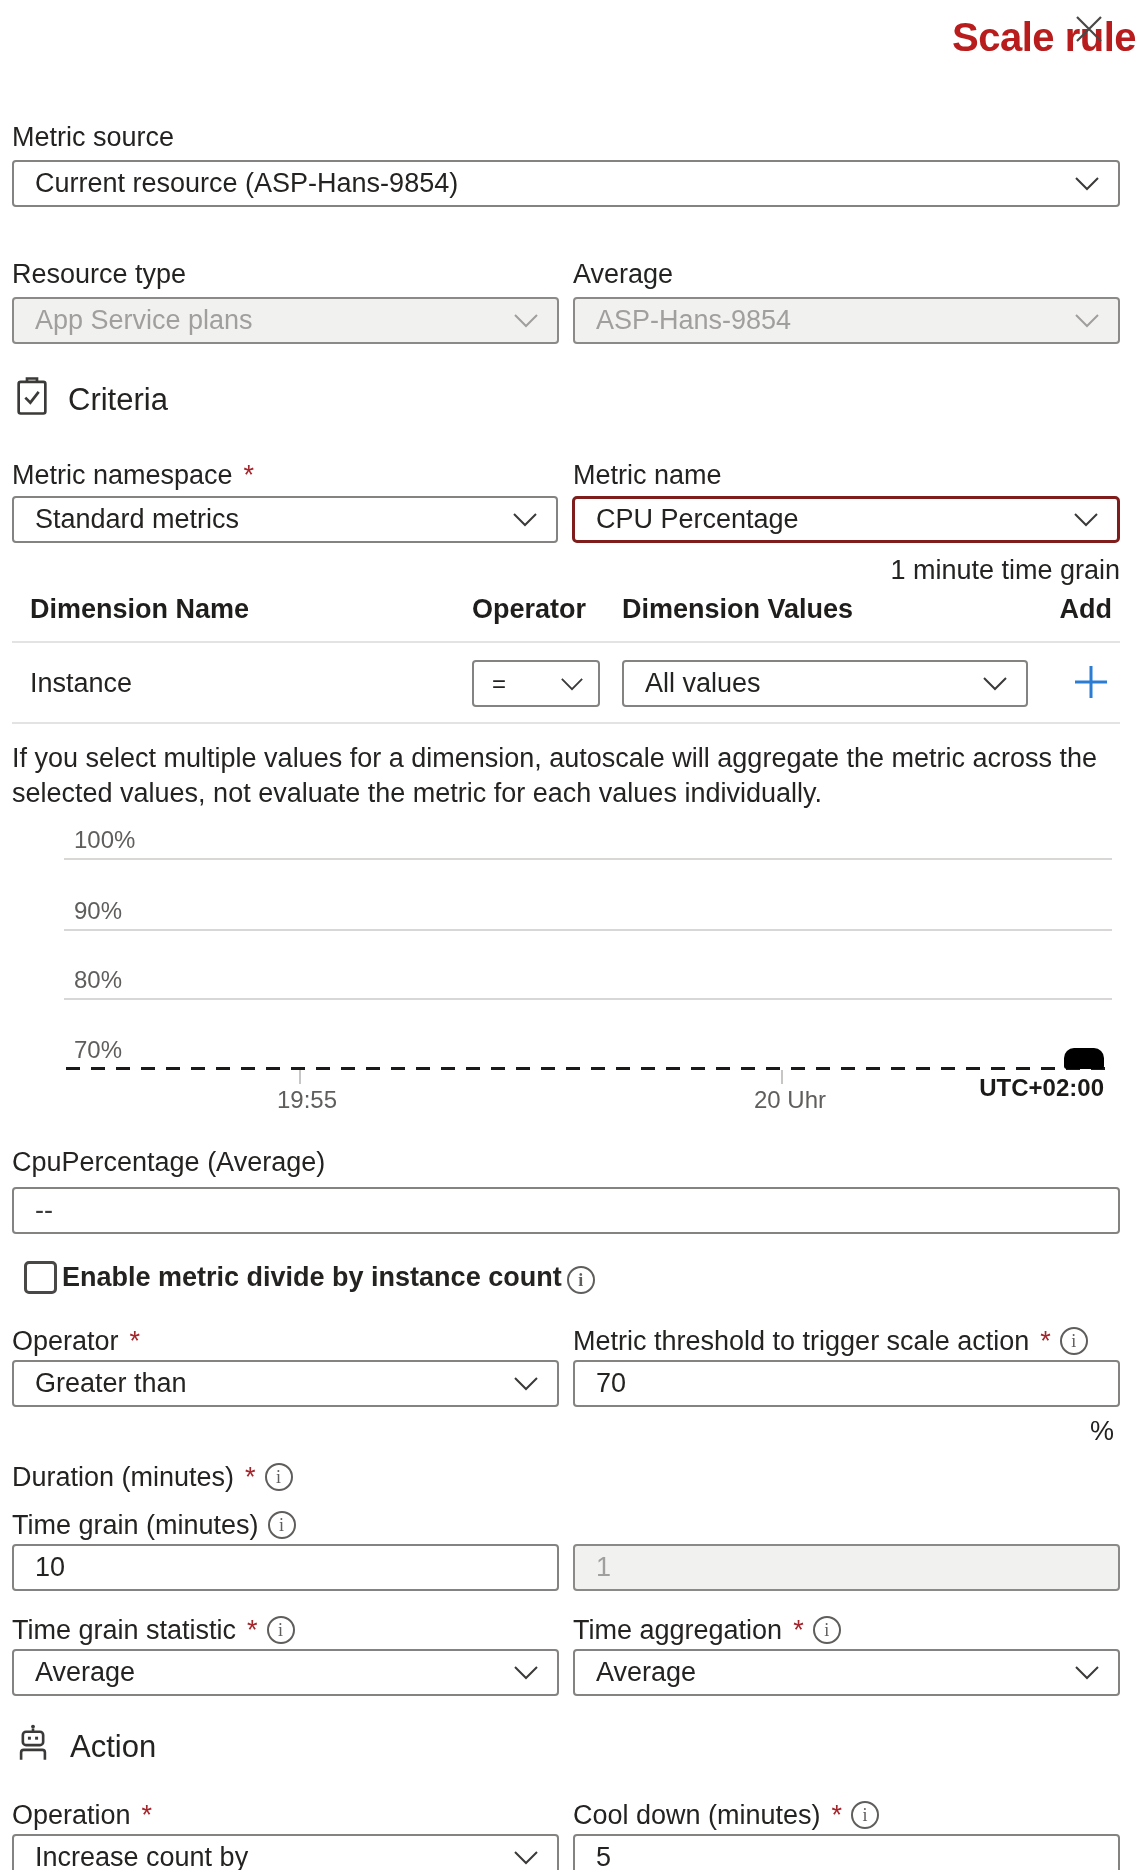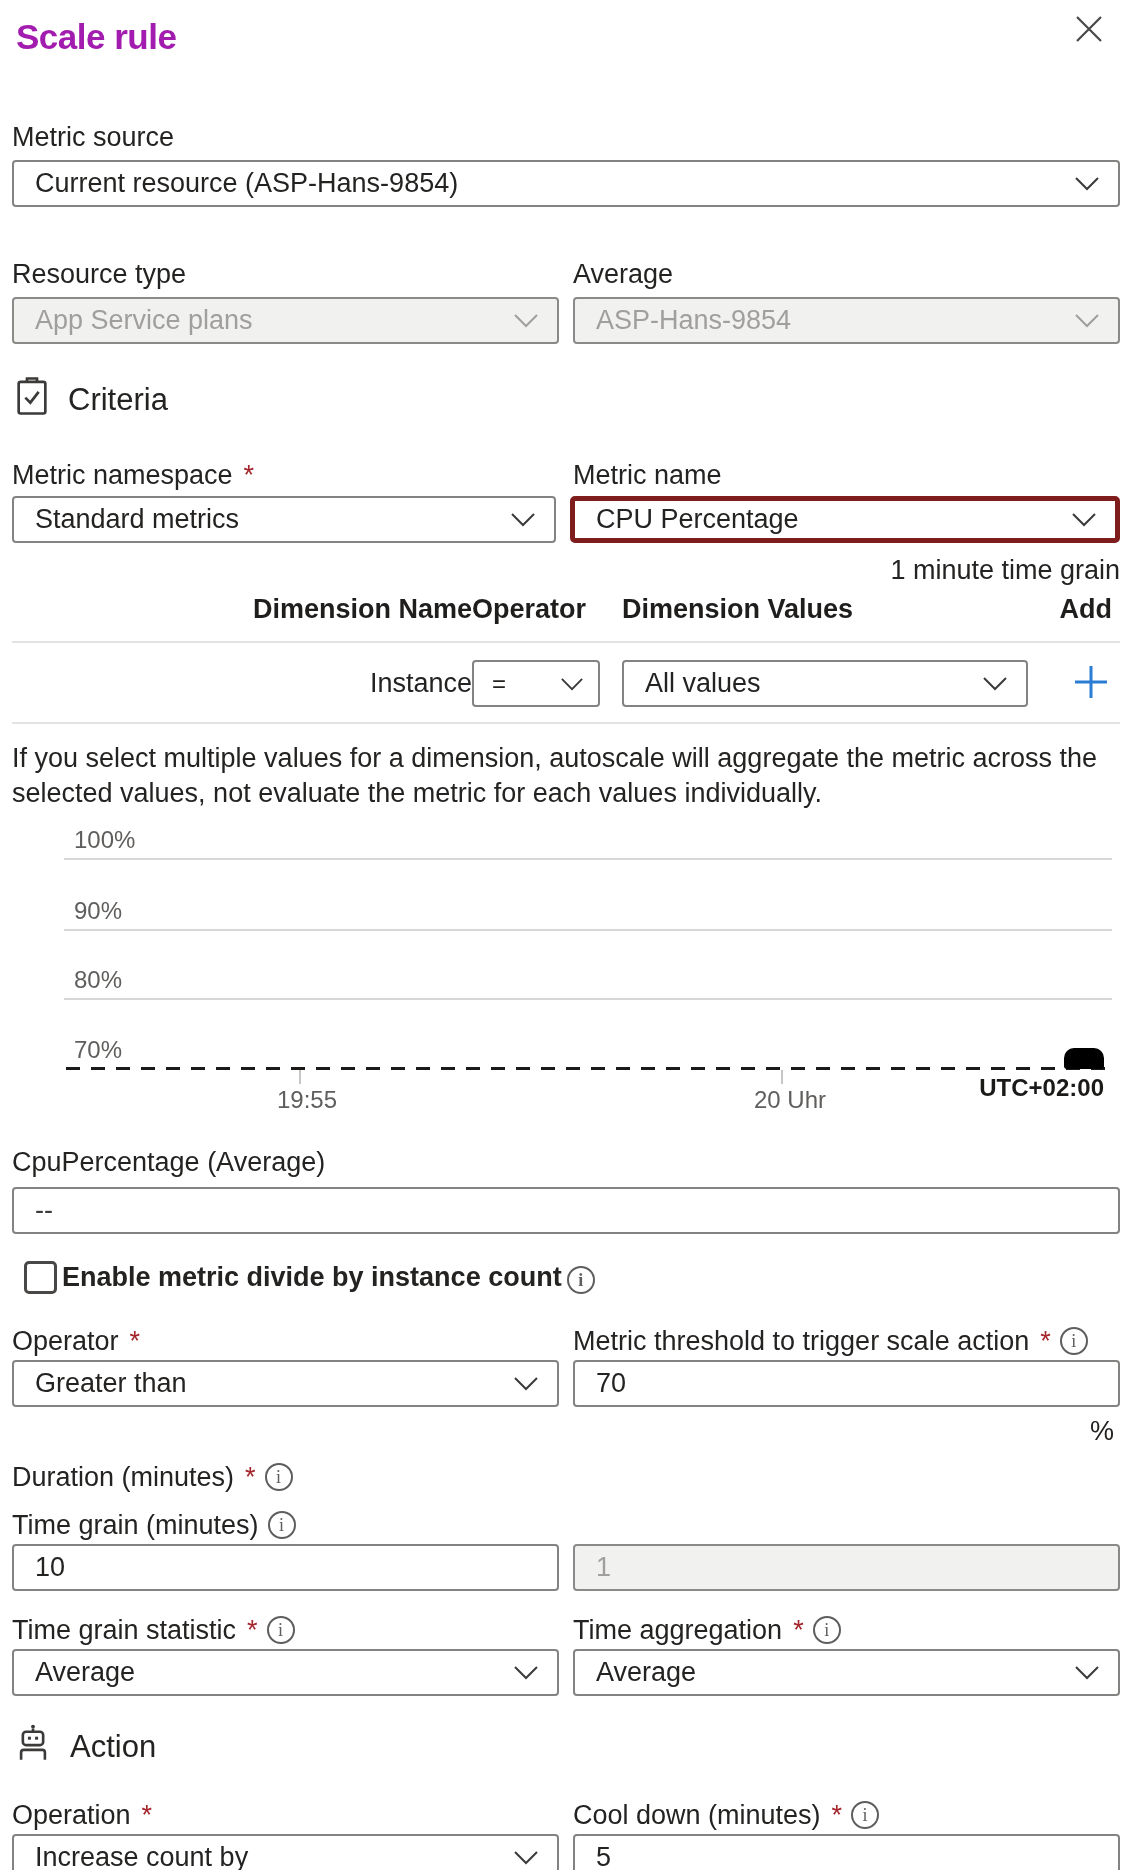--- a/index.html
+++ b/index.html
@@ -6,46 +6,46 @@
   html,body { margin:0; padding:0; }
   body {
     width:1136px; height:1870px; background:#ffffff; overflow:hidden;
     font-family:"Liberation Sans", sans-serif; color:#242321;
   }
   .page { position:relative; width:1136px; height:1870px; }
   .content { padding:0 16px 0 12px; }
 
   
   .hdr { position:relative; padding:10px 0 0 16px; }
-  .title { font-size:35px; font-weight:700; color:#a21caf; letter-spacing:-0.5px; line-height:54px; }
+  .title { font-size:40px; font-weight:700; color:#b91c1c; letter-spacing:-0.5px; line-height:54px;text-align:right; }
   .close-btn { position:absolute; top:12px; right:30px; width:34px; height:34px; cursor:pointer; }
 
   
   .lbl { font-size:27px; line-height:34px; color:#242321; display:flex; align-items:center; gap:9px; }
   .req { color:#a4262c; font-size:27px; margin-left:2px; }
   .box {
     height:47px; border:2px solid #848381; border-radius:4px; background:#fff;
     display:flex; align-items:center; justify-content:space-between;
     padding:0 18px 0 21px; font-size:27px; color:#242321; overflow:hidden;
   }
   .box.plain { justify-content:flex-start; }
   .box.disabled { background:#f1f1f0; border-color:#8c8a88; color:#a19f9d; }
-  .box.focus { border:5px solid #7f1d1d; border-radius:5px; }
+  .box.focus { border:3px solid #7f1d1d; border-radius:5px; }
   .row2 { display:flex; gap:14px; }
   .col { flex:1; min-width:0; }
   .chev { flex:0 0 auto; margin-left:12px; }
 
   .section-h { display:flex; align-items:center; gap:16px; font-size:31px; color:#242321; }
 
   .right-note { text-align:right; font-size:27px; color:#242321; }
 
   
   .dim-head { display:flex; align-items:center; font-size:27px; font-weight:700; color:#1f1e1d; padding-left:18px; }
   .dim-row { display:flex; align-items:center; padding-left:18px; }
-  .c-name { flex:1;text-align:right; }
+  .c-name { flex:1; }
   .c-op { flex:0 0 128px; }
   .c-val { flex:0 0 406px; margin-left:22px; }
   .c-add { flex:0 0 92px; text-align:right; padding-right:8px; }
   .sep { border:0; border-top:2px solid #e4e3e1; margin:0; }
 
   .note { font-size:27px; line-height:35px; color:#242321; max-width:1095px; }
 
   
   .chart { position:relative; height:282px; margin-top:22px; }
   .gline { position:absolute; left:52px; right:8px; height:2px; background:#d8d7d5; }

